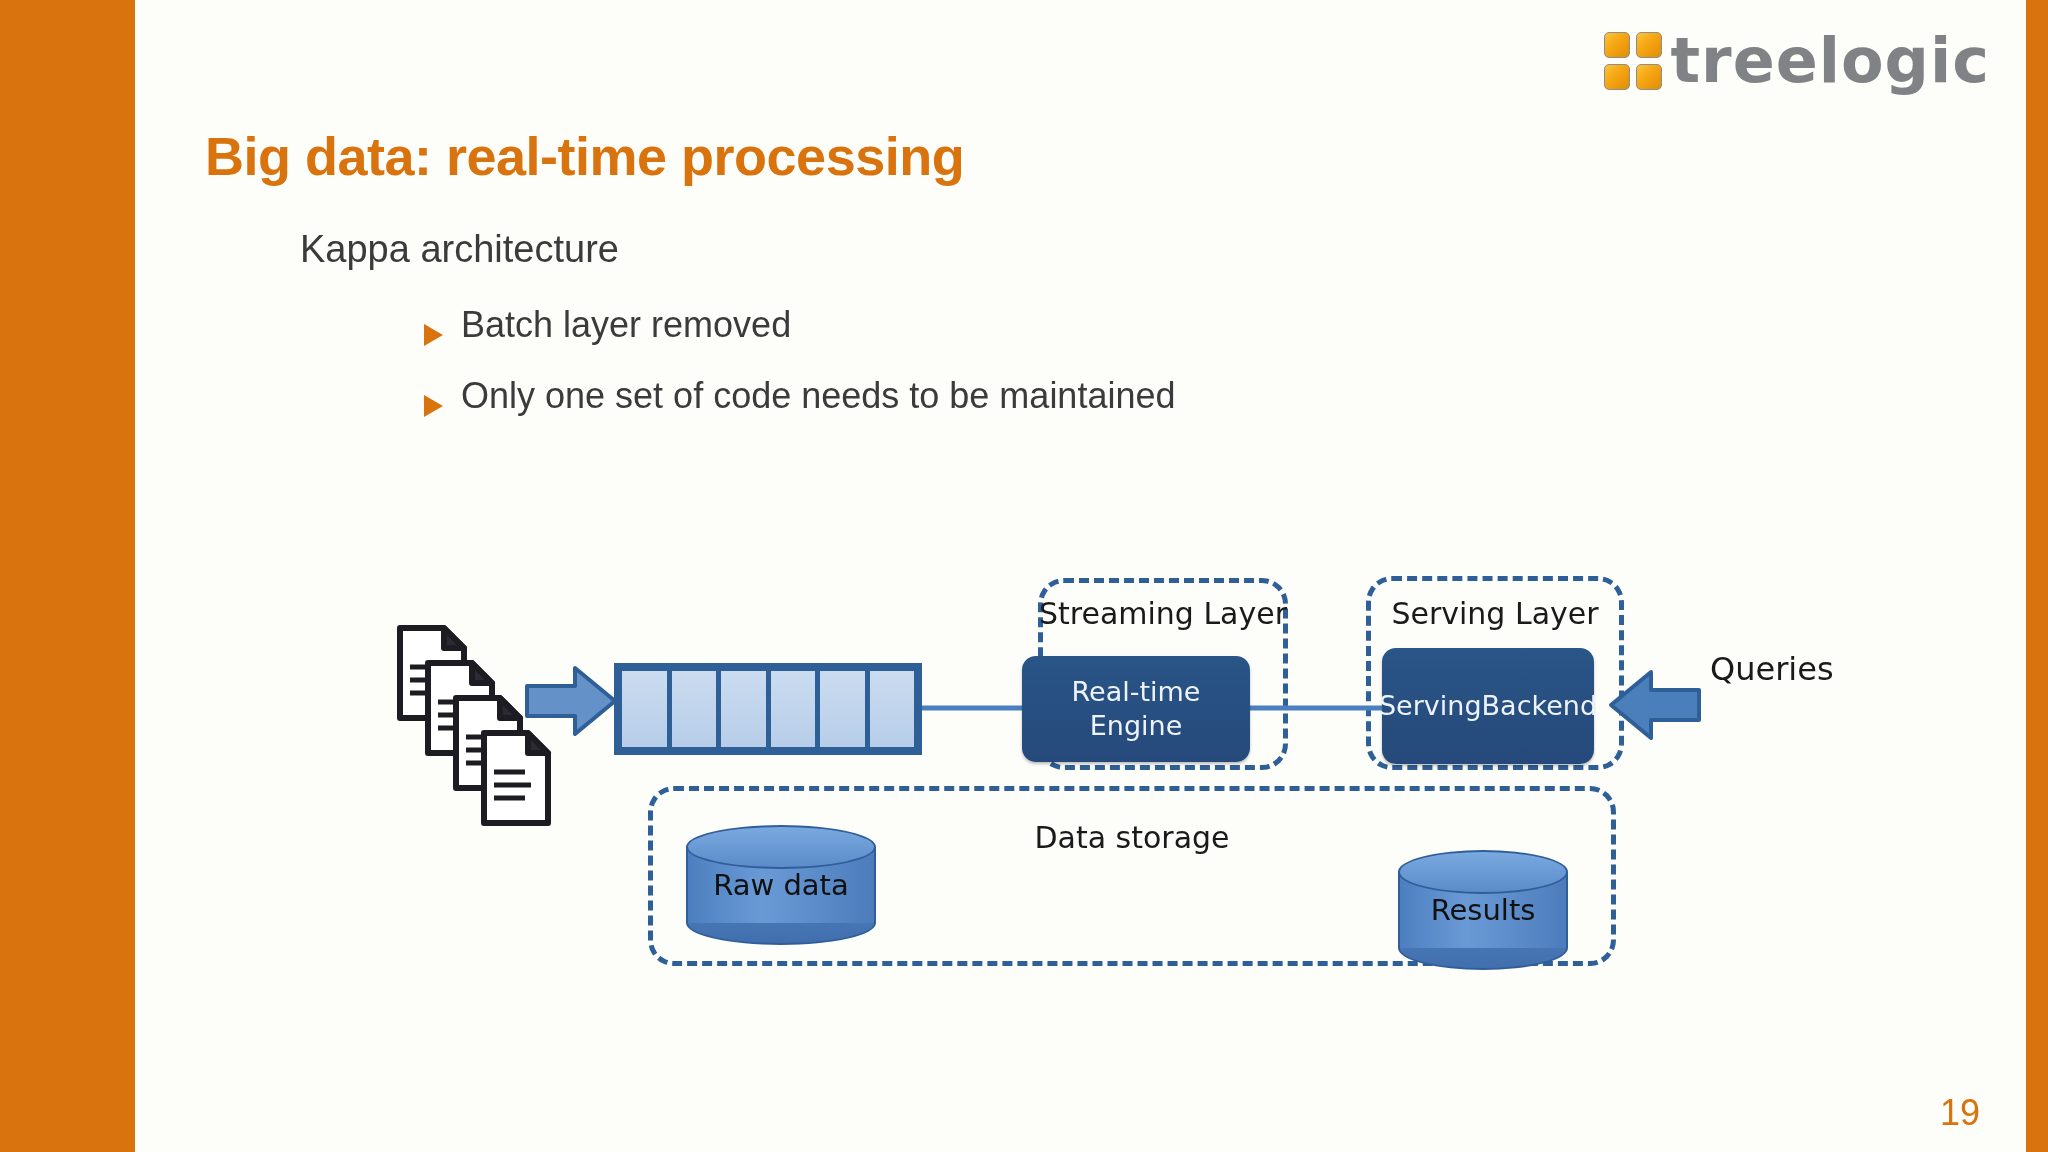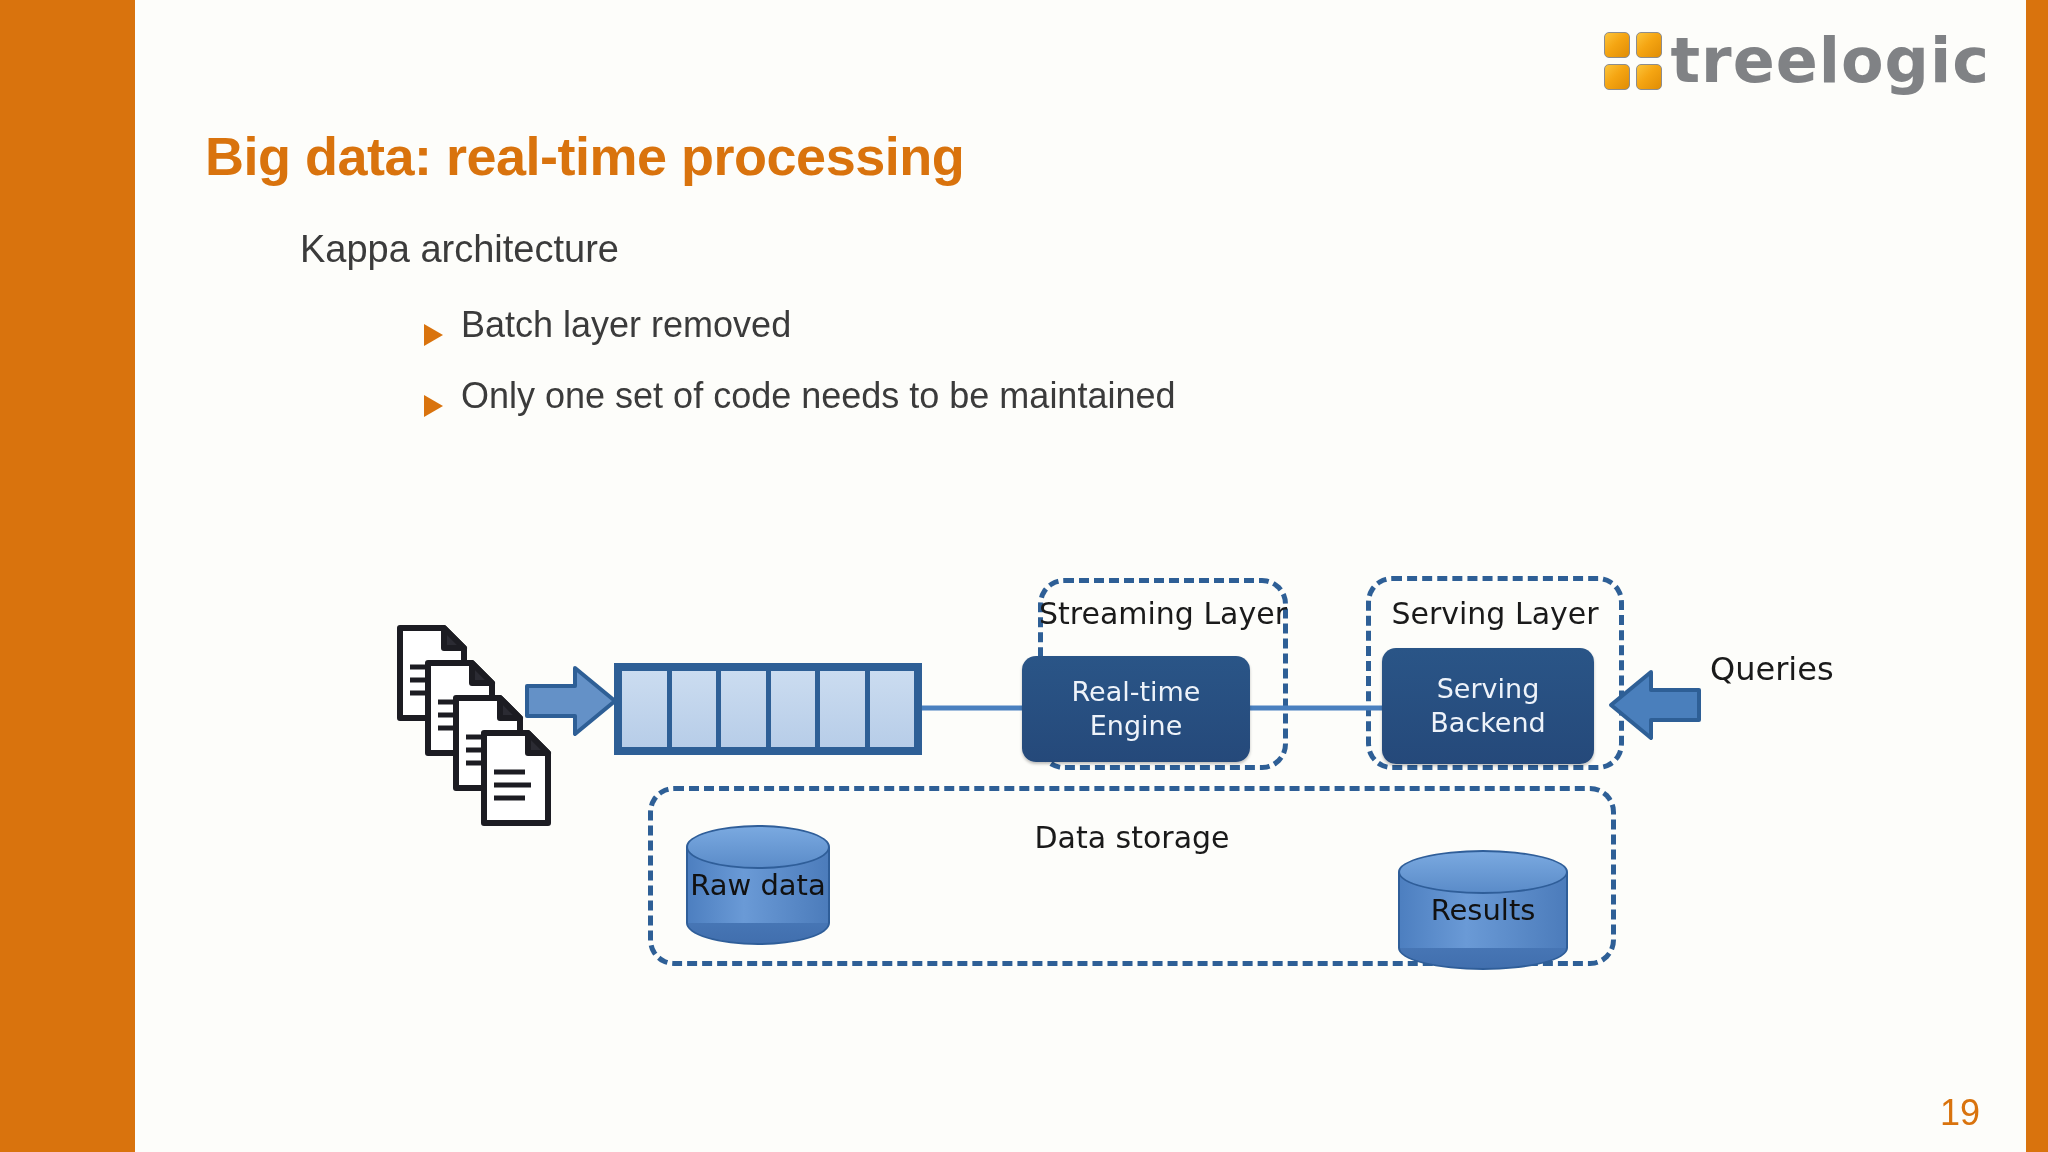--- a/index.html
+++ b/index.html
@@ -301,28 +301,28 @@
       <div class="queue-cell"></div>
       <div class="queue-cell"></div>
       <div class="queue-cell"></div>
       <div class="queue-cell"></div>
       <div class="queue-cell"></div>
       <div class="queue-cell"></div>
     </div>
 
     <div class="nodebox" style="left:1022px; top:656px; width:228px; height:106px;">Real-time Engine</div>
 
-    <div class="nodebox" style="left:1382px; top:648px; width:212px; height:116px; flex-direction:column;align-items:center;">
+    <div class="nodebox" style="left:1382px; top:648px; width:212px; height:116px; flex-direction:row;align-items:center;">
       <span>Serving</span>
       <span>Backend</span>
     </div>
 
     <div class="plain-label" style="left:1710px; top:650px;">Queries</div>
 
-    <div class="cyl" style="left:686px; top:825px; width:144px; height:120px;">
+    <div class="cyl" style="left:686px; top:825px; width:166px; height:120px;padding-left:24px;">
       <div class="cyl-bot"></div>
       <div class="cyl-body"></div>
       <div class="cyl-top"></div>
       <div class="cyl-label">Raw data</div>
     </div>
 
     <div class="cyl" style="left:1398px; top:850px; width:170px; height:120px;">
       <div class="cyl-bot"></div>
       <div class="cyl-body"></div>
       <div class="cyl-top"></div>

